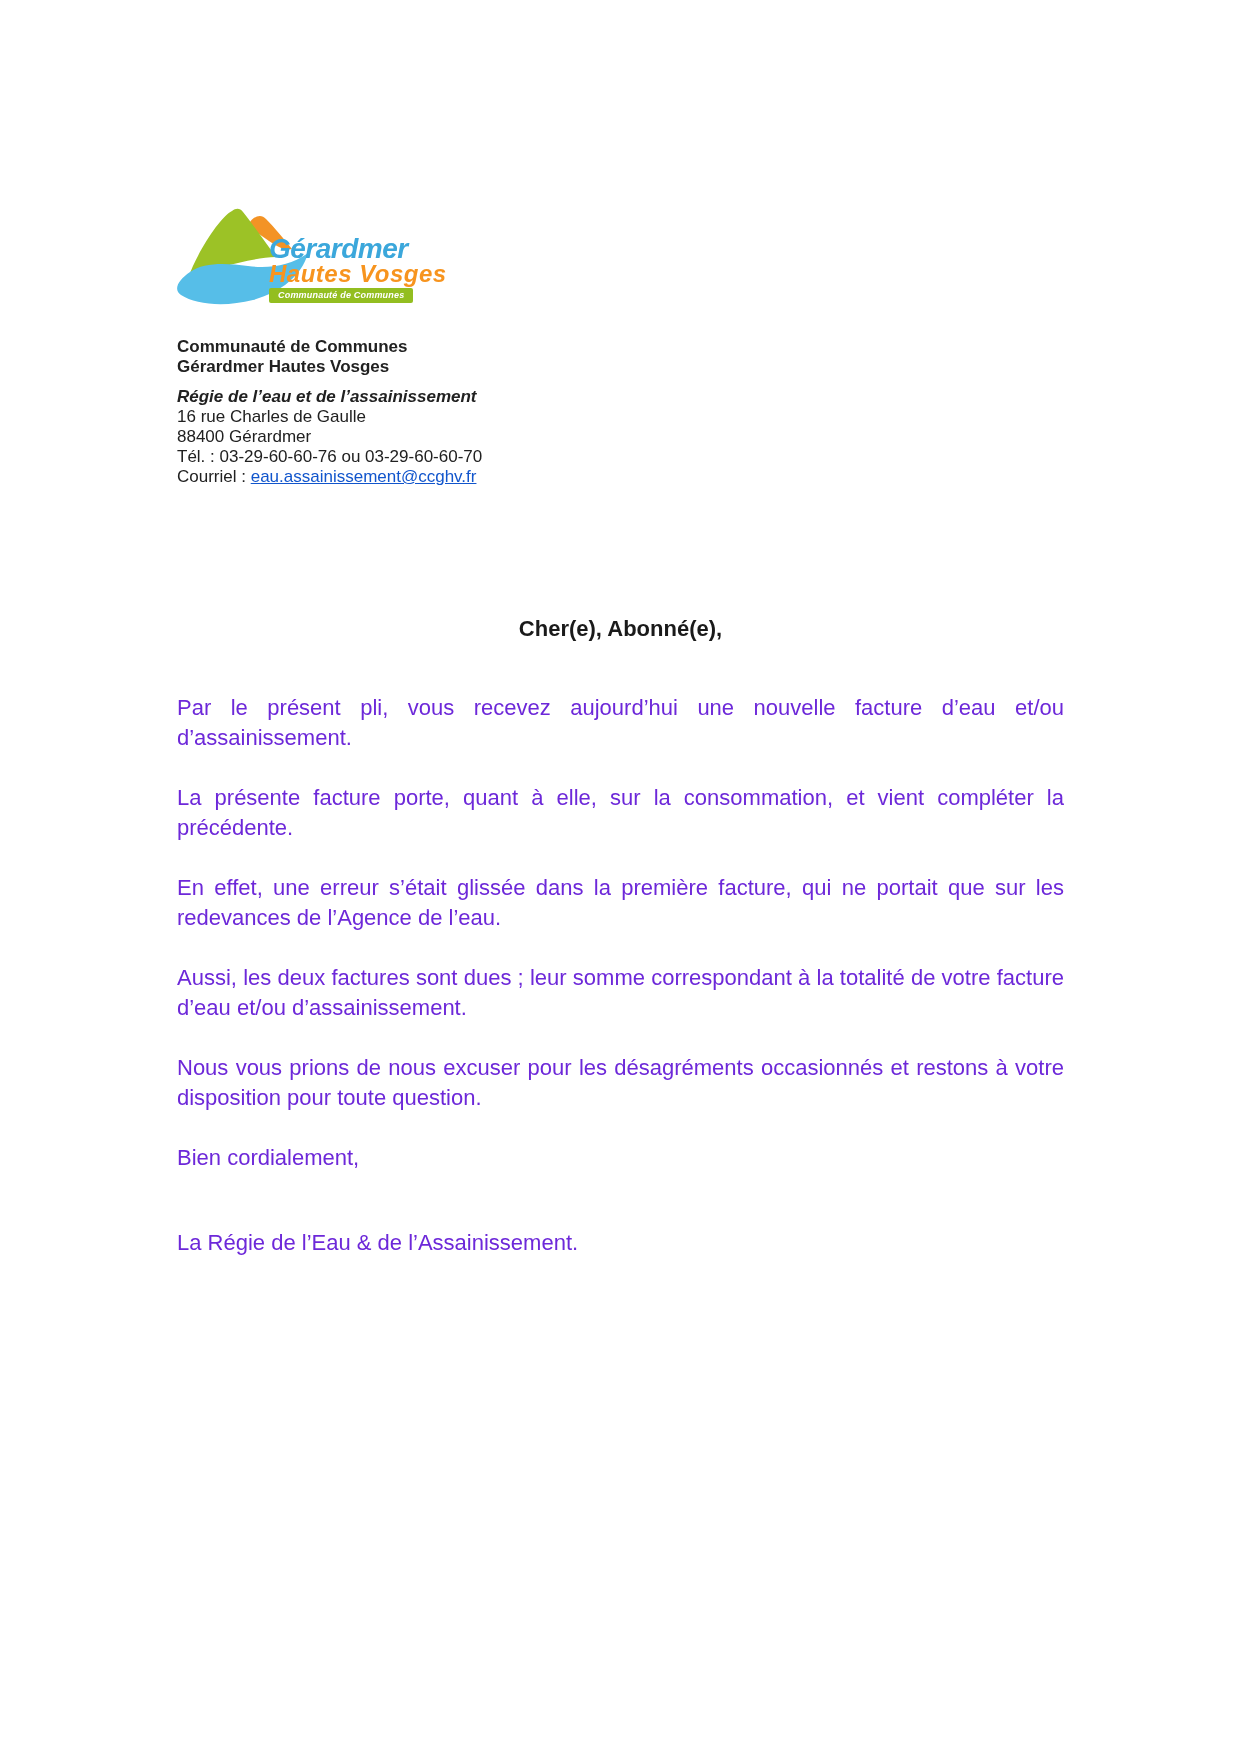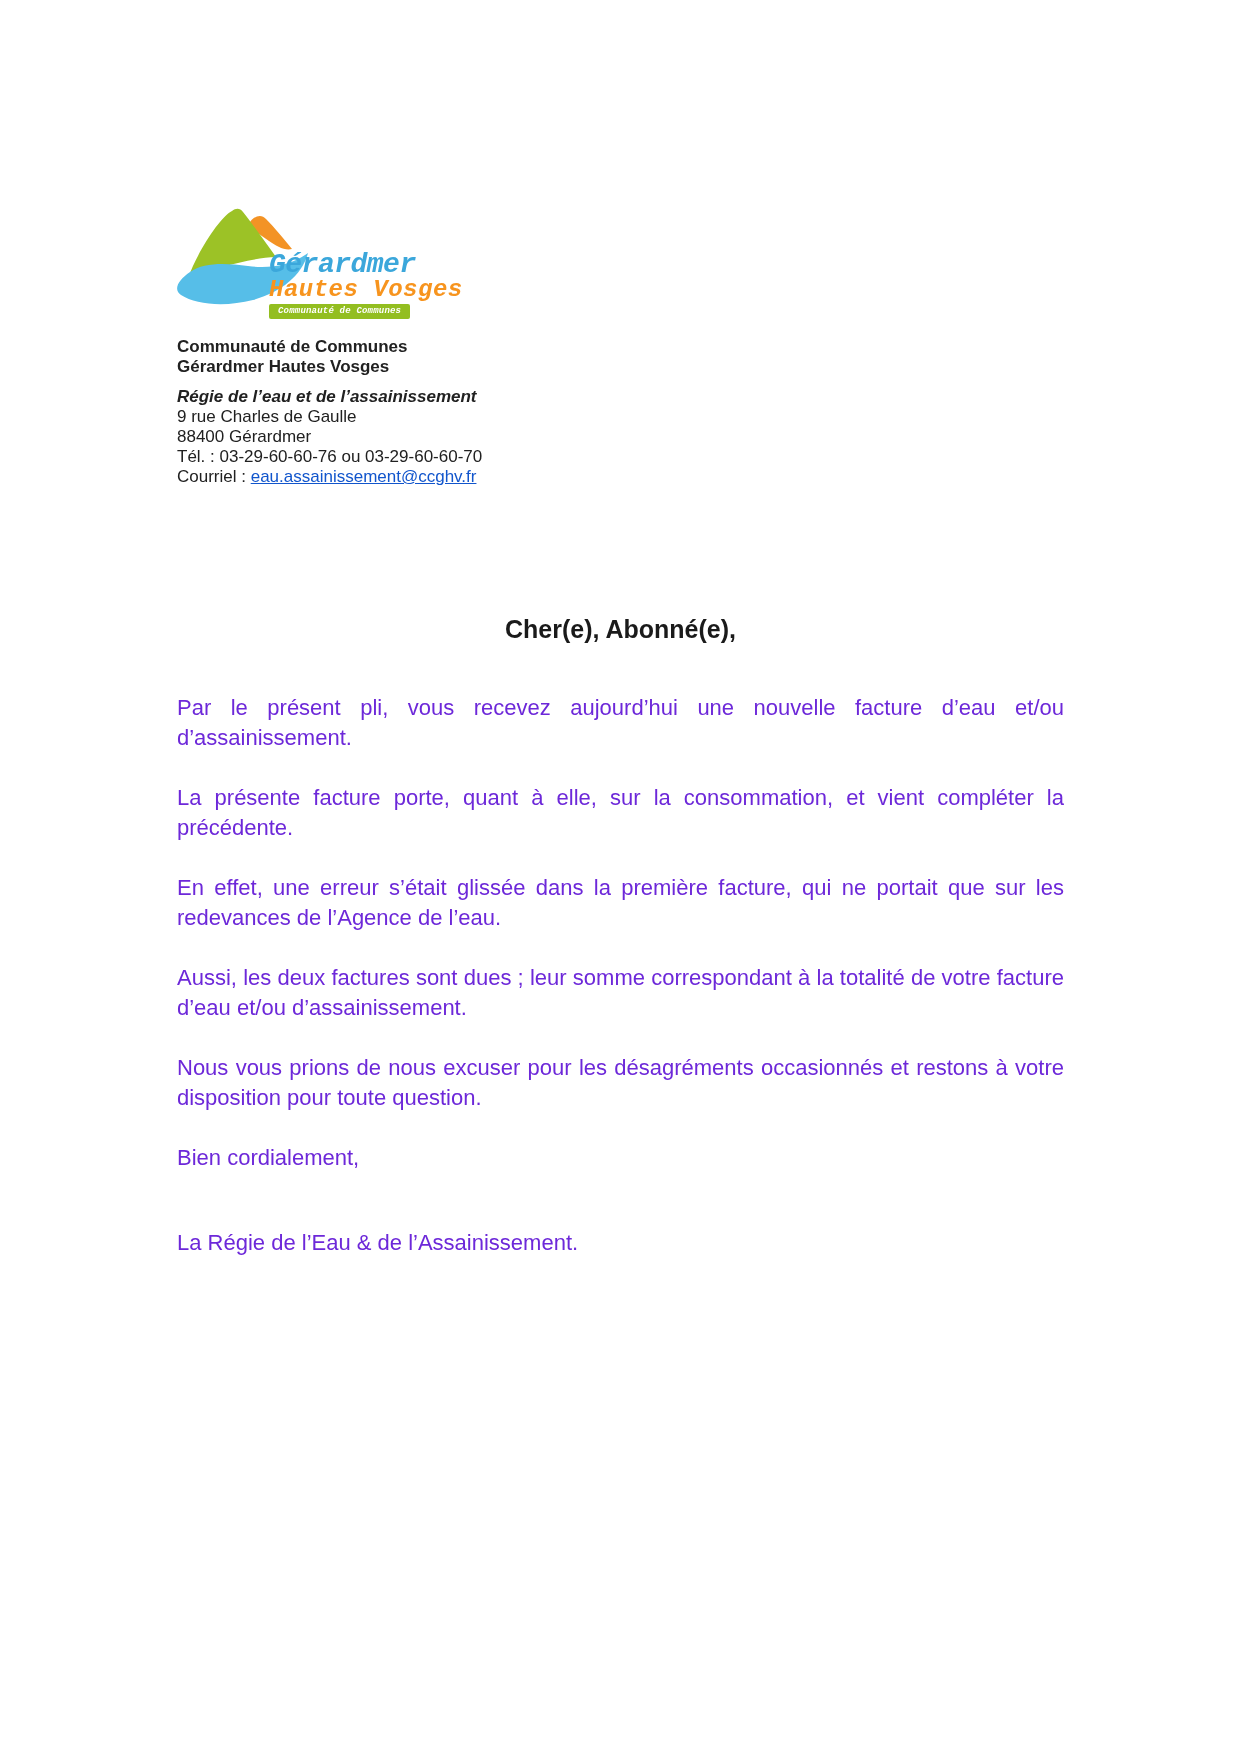--- a/index.html
+++ b/index.html
@@ -21,23 +21,22 @@
   .logo {
     position: relative;
     width: 430px;
     height: 123px;
     margin-left: -9px;
   }
   .logo-mark { position: absolute; left: 0; top: 0; }
   .logo-text {
     position: absolute;
     left: 101px;
-    top: 57px;
+    top: 41px;
     white-space: nowrap;
-    font-family: Liberation Mono, monospace;
   }
   .logo-name {
     font-size: 28px;
     line-height: 26px;
     font-weight: 700;
     font-style: italic;
     color: #3BA7DB;
     letter-spacing: -0.5px;
   }
   .logo-subname {
@@ -76,21 +75,21 @@
     color: #1155CC;
     text-decoration: underline;
     cursor: pointer;
   }
 
   
   .salutation {
     margin-top: 123px;
     text-align: center;
     font-weight: 700;
-    font-size: 25px;
+    font-size: 22px;
     line-height: 38px;
     color: #1a1a1a;
   }
   .letter-body { margin-top: 45px; }
   .letter-body p {
     font-size: 22px;
     line-height: 30px;
     text-align: justify;
     margin: 0 0 30px 0;
     color: #6d28d9;
@@ -117,21 +116,21 @@
       <div class="logo-name">Gérardmer</div>
       <div class="logo-subname">Hautes Vosges</div>
       <div class="logo-banner">Communauté de Communes</div>
     </div>
   </div>
 
   <div class="address">
     <div class="b">Communauté de Communes</div>
     <div class="b">Gérardmer Hautes Vosges</div>
     <div class="bi">Régie de l’eau et de l’assainissement</div>
-    <div>9 rue Charles de Gaulle</div>
+    <div>16 rue Charles de Gaulle</div>
     <div>88400 Gérardmer</div>
     <div>Tél. : 03-29-60-60-76 ou 03-29-60-60-70</div>
     <div>
       <span>Courriel : </span><a class="email-link">eau.assainissement@ccghv.fr</a>
     </div>
   </div>
 
   <div class="salutation">Cher(e), Abonné(e),</div>
 
   <div class="letter-body">

